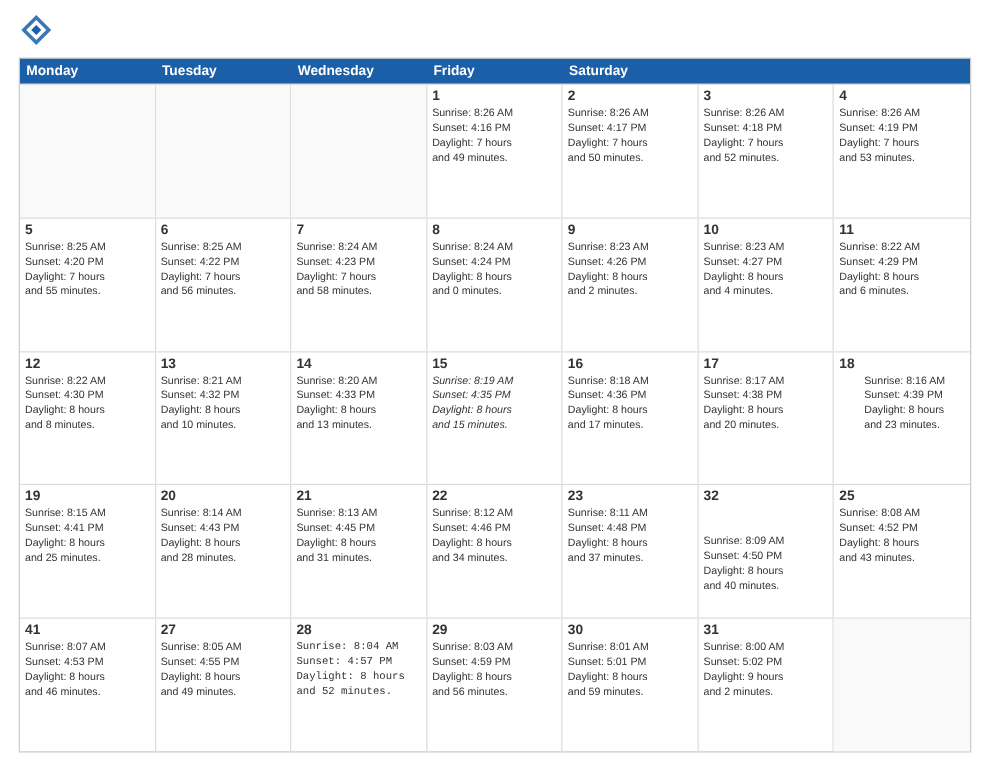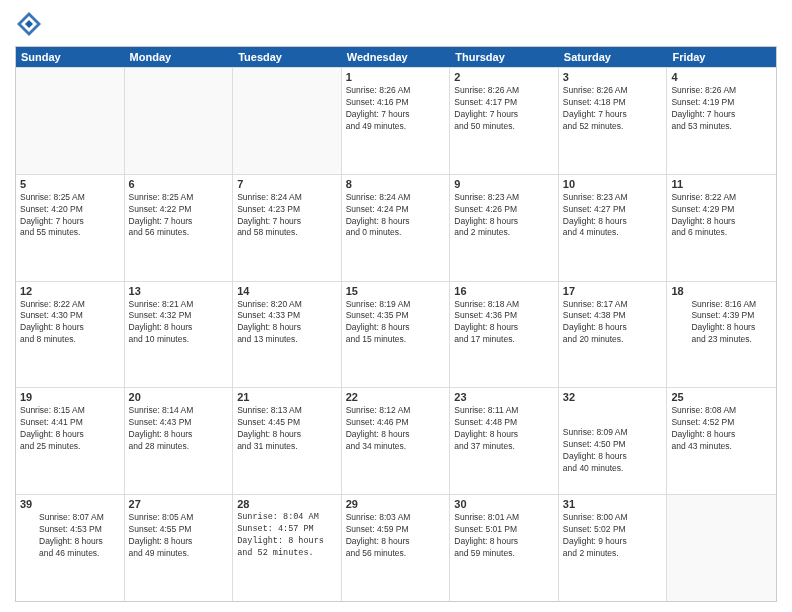--- a/index.html
+++ b/index.html
@@ -119,27 +119,25 @@
       </div>
     </div>
     <div class="title-area">
       <div class="month-year"></div>
       <div class="location"></div>
     </div>
   </div>
 
   <div class="calendar">
     <div class="cal-header">
-    <div class="cal-header-cell">Sunday</div>
         <div class="cal-header-cell">Monday</div>
         <div class="cal-header-cell">Tuesday</div>
         <div class="cal-header-cell">Wednesday</div>
-        <div class="cal-header-cell">Thursday</div>
+        <div class="cal-header-cell">Friday</div>
         <div class="cal-header-cell">Saturday</div>
-        <div class="cal-header-cell">Friday</div>
       </div>
     <div class="cal-body">
     <div class="cal-row">
           <div class="cal-cell empty"></div>
           <div class="cal-cell empty"></div>
           <div class="cal-cell empty"></div>
           <div class="cal-cell">
             <span class="day-num">1</span>
             <div class="cell-info" style="white-space: pre-line;">Sunrise: 8:26 AM
 Sunset: 4:16 PM
@@ -236,21 +234,21 @@
           </div>
           <div class="cal-cell">
             <span class="day-num">14</span>
             <div class="cell-info" style="white-space: pre-line;">Sunrise: 8:20 AM
 Sunset: 4:33 PM
 Daylight: 8 hours
 and 13 minutes.</div>
           </div>
           <div class="cal-cell">
             <span class="day-num">15</span>
-            <div class="cell-info" style="white-space: pre-line;">Sunrise: 8:19 AM
+            <div class="cell-info" style="white-space: pre-line; font-style: italic;">Sunrise: 8:19 AM
 Sunset: 4:35 PM
 Daylight: 8 hours
 and 15 minutes.</div>
           </div>
           <div class="cal-cell">
             <span class="day-num">16</span>
             <div class="cell-info" style="white-space: pre-line;">Sunrise: 8:18 AM
 Sunset: 4:36 PM
 Daylight: 8 hours
 and 17 minutes.</div>
@@ -316,22 +314,22 @@
           <div class="cal-cell">
             <span class="day-num">25</span>
             <div class="cell-info" style="white-space: pre-line;">Sunrise: 8:08 AM
 Sunset: 4:52 PM
 Daylight: 8 hours
 and 43 minutes.</div>
           </div>
         </div>
         <div class="cal-row">
           <div class="cal-cell">
-            <span class="day-num">39</span>
-            <div class="cell-info" style="white-space: pre-line; margin-left: 19px;">Sunrise: 8:07 AM
+            <span class="day-num">41</span>
+            <div class="cell-info" style="white-space: pre-line;">Sunrise: 8:07 AM
 Sunset: 4:53 PM
 Daylight: 8 hours
 and 46 minutes.</div>
           </div>
           <div class="cal-cell">
             <span class="day-num">27</span>
             <div class="cell-info" style="white-space: pre-line;">Sunrise: 8:05 AM
 Sunset: 4:55 PM
 Daylight: 8 hours
 and 49 minutes.</div>

